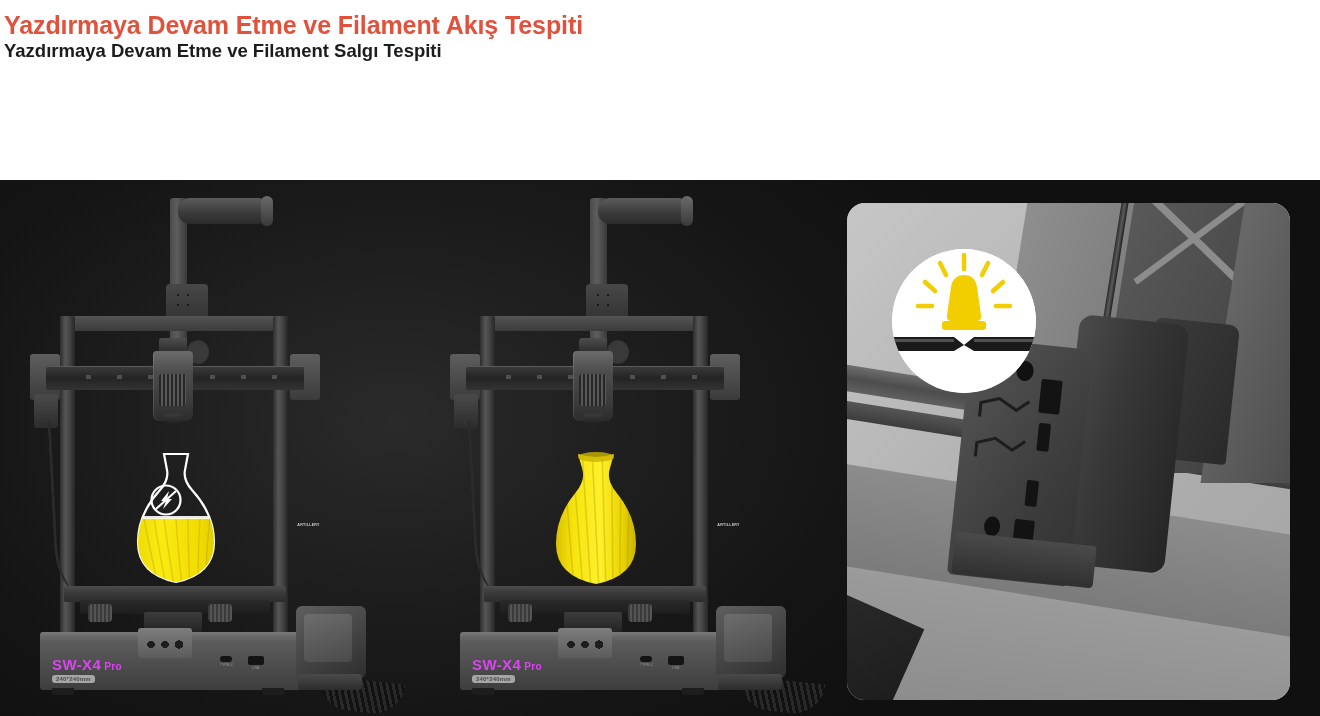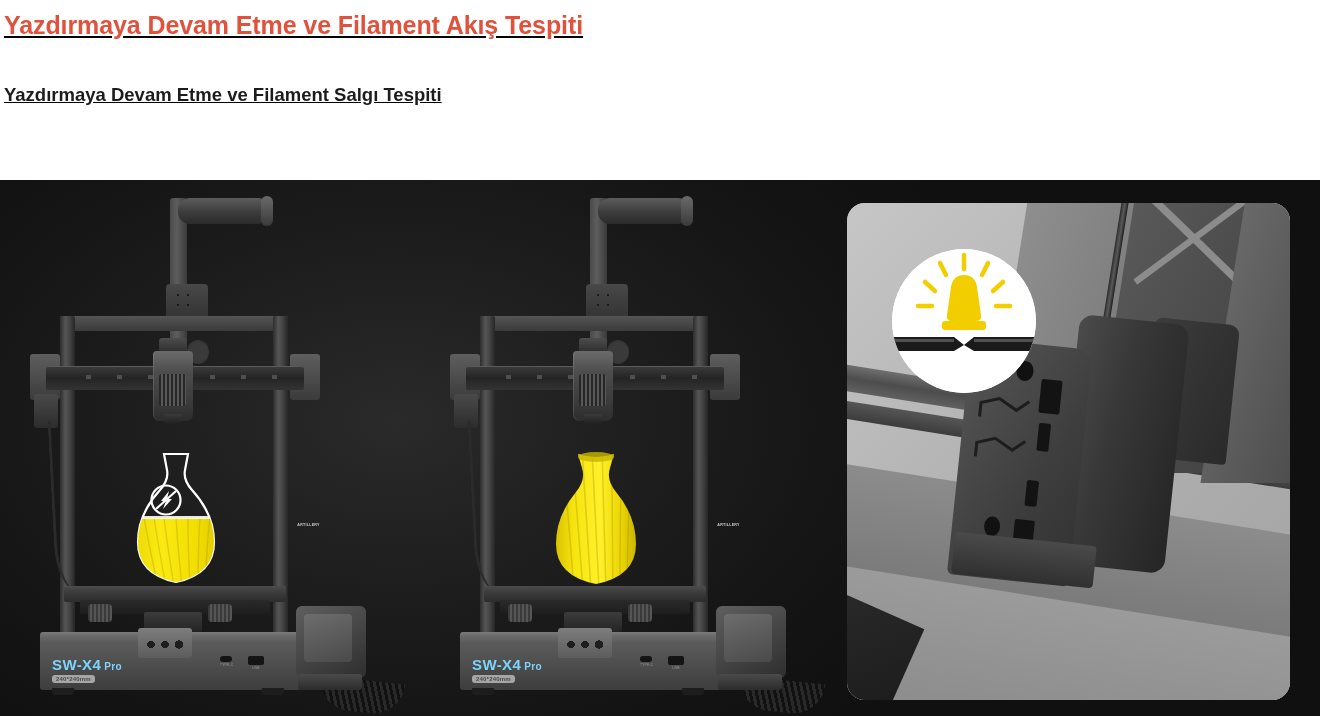--- a/index.html
+++ b/index.html
@@ -12,36 +12,34 @@
     overflow: hidden;
   }
 
   
   .text-area {
     position: absolute;
     left: 0; top: 0;
     width: 1320px; height: 180px;
     background: #ffffff;
     padding: 10px 0 0 4px;
-    text-decoration: underline;
   }
   .page-title {
     font-size: 25px;
     font-weight: bold;
     color: #e1523d;
     letter-spacing: -0.1px;
     line-height: 1.2;
     margin: 0 0 0 0;
     white-space: nowrap;
   }
   .subtitle {
     font-size: 18.5px;
     font-weight: bold;
     color: #1c1c1c;
-    margin-top: 44px;
     line-height: 1.22;
     white-space: nowrap;
   }
   .body-para {
     font-size: 18.5px;
     font-weight: bold;
     color: #1c1c1c;
     line-height: 1.22;
     margin-top: 4px;
     width: 1316px;
@@ -235,21 +233,21 @@
   }
   .front-box::after{
     content:""; position:absolute; left:7px; top:10px; width:40px; height:13px;
     background:
       radial-gradient(circle 5.5px at 6px 6.5px,#1e1e1e 70%,transparent 71%),
       radial-gradient(circle 5.5px at 20px 6.5px,#1e1e1e 70%,transparent 71%),
       radial-gradient(circle 6px at 34px 6.5px,#1e1e1e 70%,transparent 71%);
   }
   .model-name {
     position: absolute; left: 34px; top: 468px;
-    font-size: 15px; font-weight: bold; color: #7dd3fc;
+    font-size: 15px; font-weight: bold; color: #d946ef;
     letter-spacing: .4px; white-space: nowrap;
   }
   .model-name .pro { font-size: 10px; margin-left: 3px; }
   .size-badge {
     position: absolute; left: 34px; top: 487px;
     font-size: 6px; font-weight: bold; color: #4a4a4a;
     background: #a6a6a6; border-radius: 3px;
     padding: 1px 4px; letter-spacing: .2px; white-space: nowrap;
   }
   .port { position: absolute; top: 468px; }

